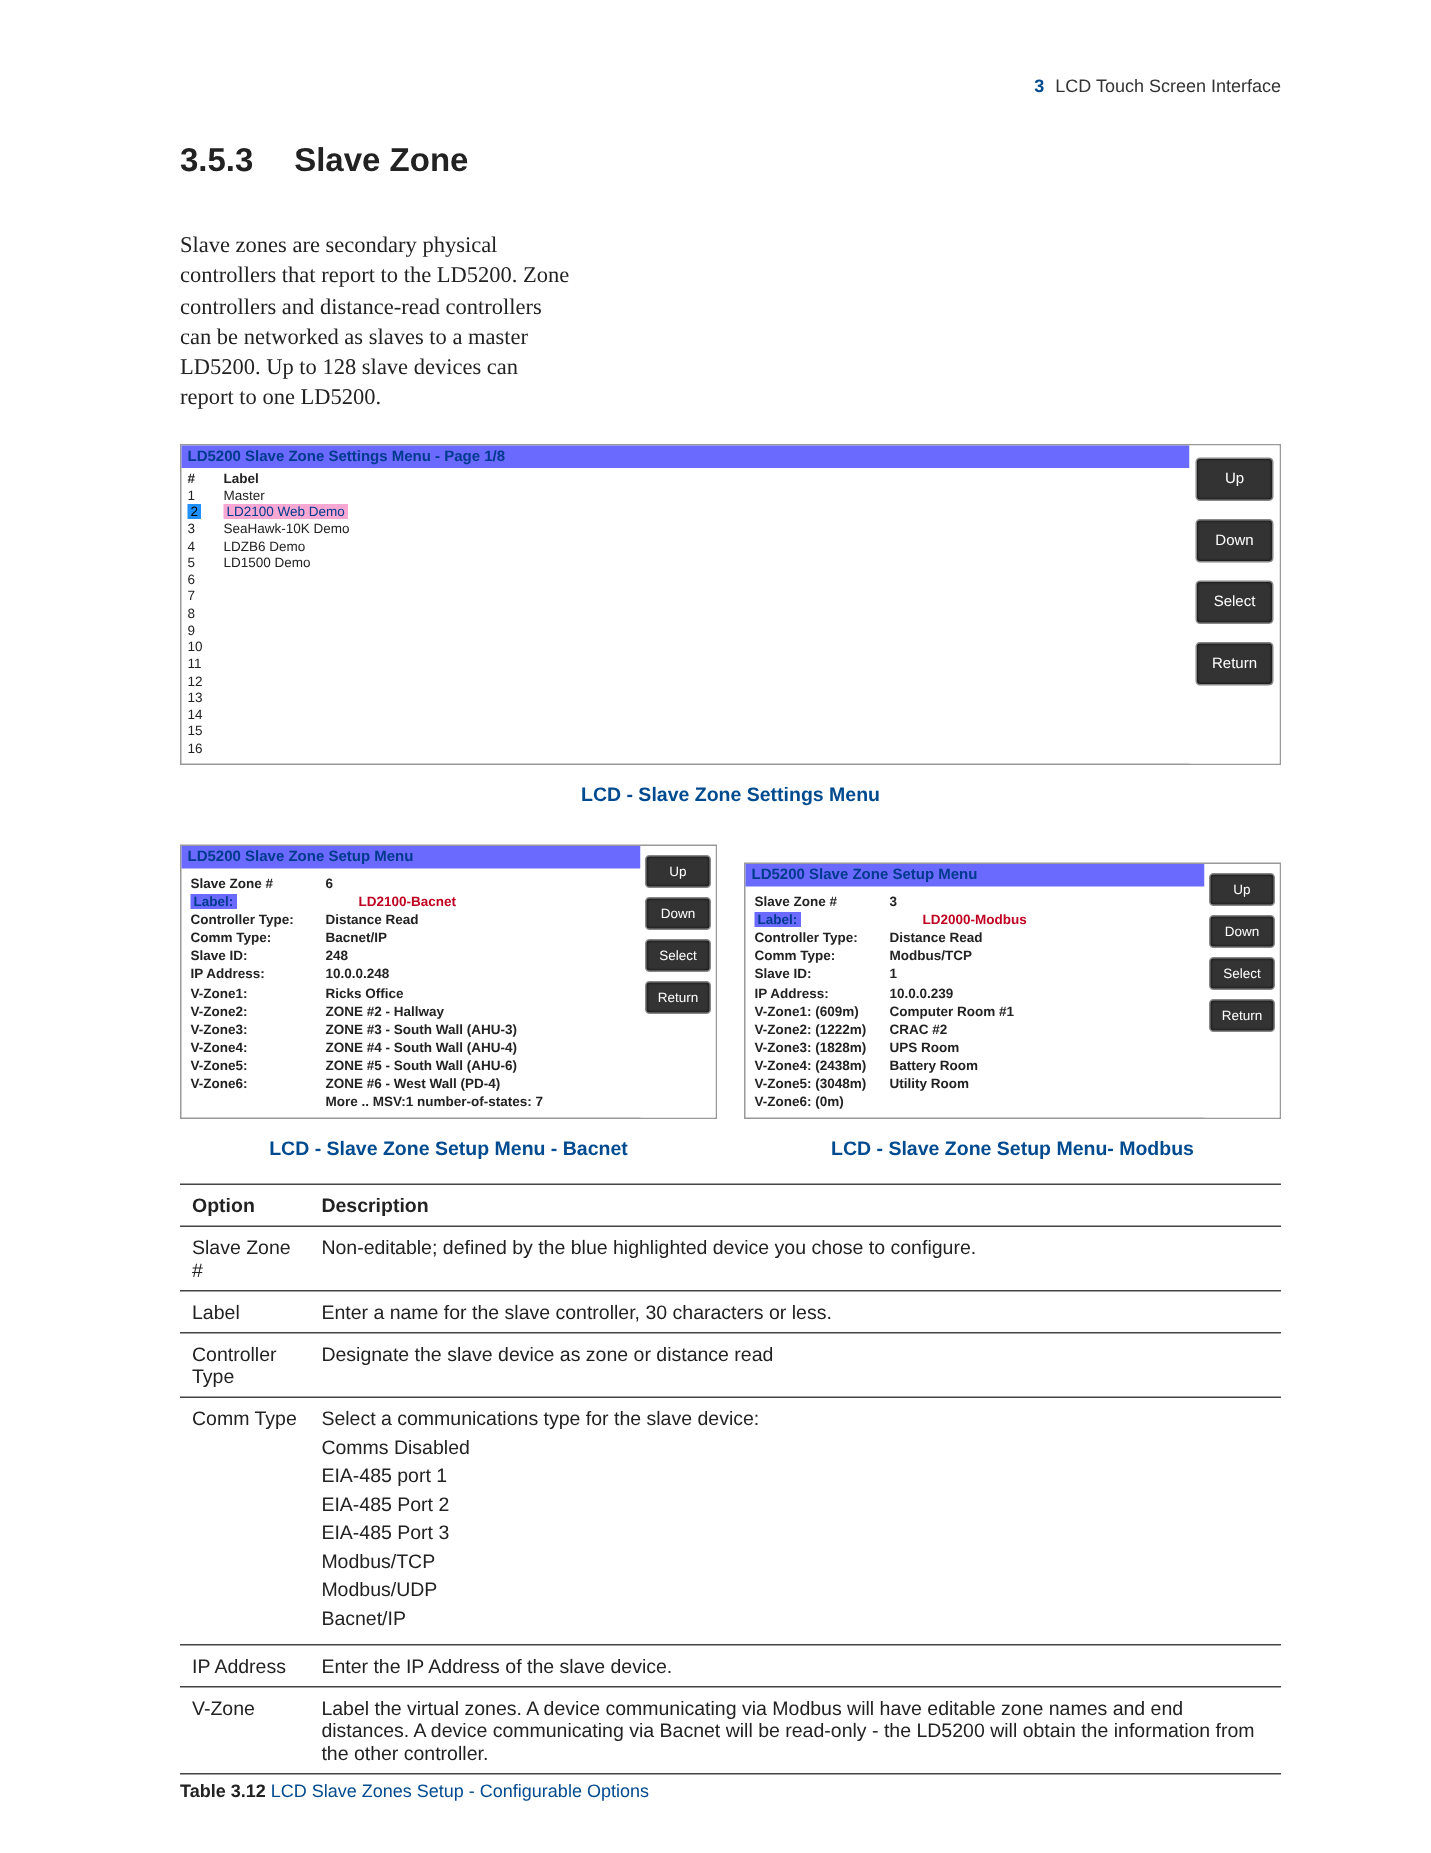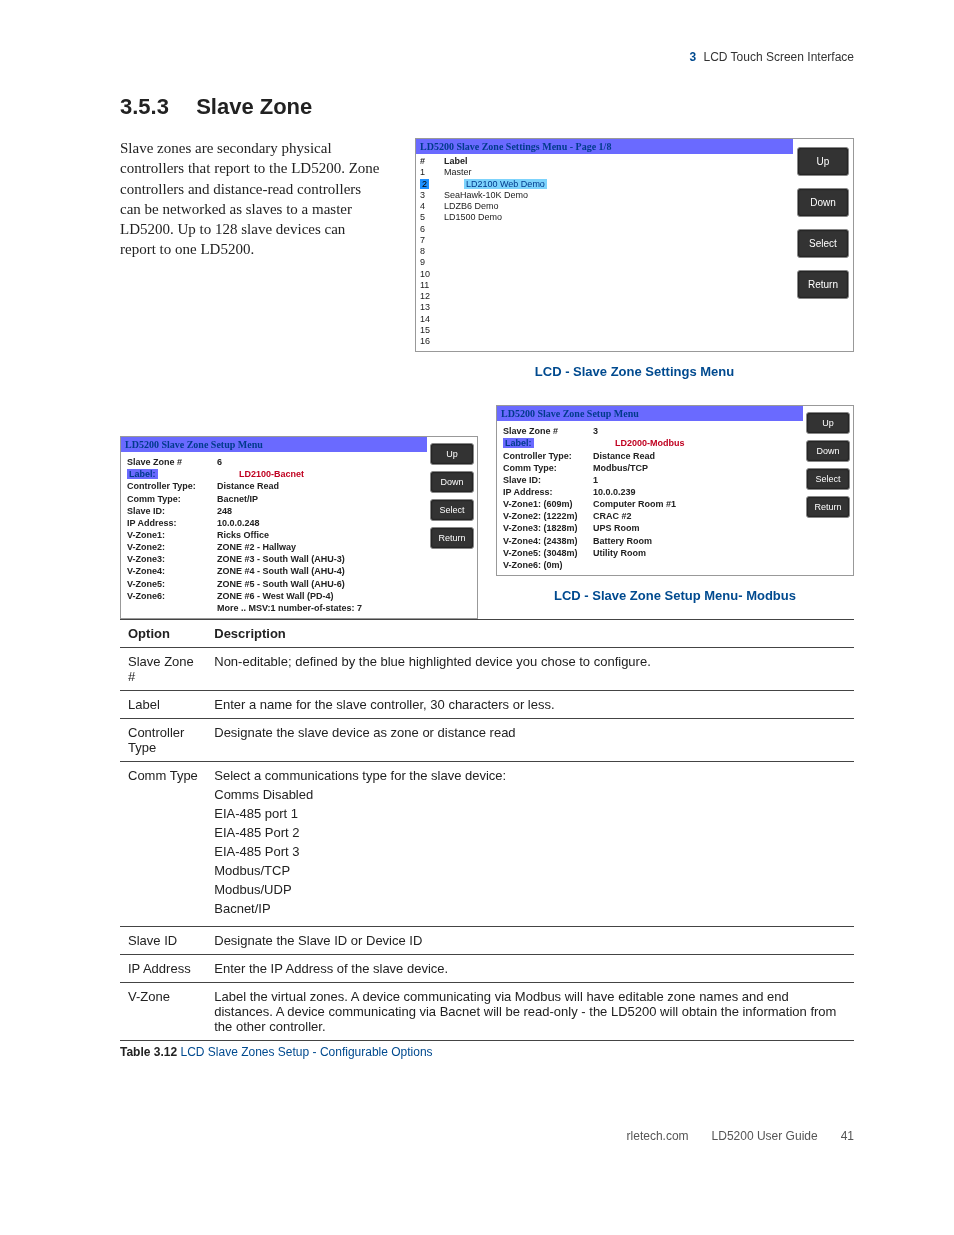--- a/index.html
+++ b/index.html
@@ -17,24 +17,24 @@
     font-size: 12px;
     color: #333;
     margin-bottom: 30px;
   }
   .header-right .chnum { color: #004a8f; font-weight: bold; margin-right: 4px; }
   h2.section-title {
     font-family: Arial, sans-serif;
     font-size: 22px;
     font-weight: bold;
     color: #222;
-    margin-bottom: 18px;
+    margin-bottom: 34px;
   }
   h2.section-title .num { display: inline-block; width: 70px; }
-  .intro-row { display: flex; gap: 35px; }
+  .intro-row { display: flex; gap: 20px; flex-direction: column; }
   .intro-text {
     font-family: 'Times New Roman', serif;
     font-size: 15px;
     line-height: 1.35;
     width: 260px;
   }
   .screenshot-block { flex: 1; }
   .lcd-box {
     border: 1px solid #999;
     background: #fff;
@@ -42,28 +42,27 @@
     display: flex;
     font-size: 9px;
   }
   .lcd-main { flex: 1; padding: 0; }
   .lcd-title {
     background: #6a6aff;
     color: #003a8c;
     font-weight: bold;
     padding: 2px 4px;
     font-size: 10px;
-    font-family: Liberation Serif, serif;
   }
   .lcd-list { padding: 2px 4px 4px 4px; }
   .lcd-list .row { display: flex; line-height: 1.25; }
   .lcd-list .num { width: 24px; }
   .lcd-list .hdr { font-weight: bold; }
   .hl-num { background: #1e90ff; color: #000; padding: 0 2px; }
-  .hl-lbl { background: #7dd3fc; color: #003a8c; padding: 0 2px; margin-left: 20px; }
+  .hl-lbl { background: #f9a8d4; color: #003a8c; padding: 0 2px; }
   .lcd-btns {
     width: 60px;
     background: #fff;
     display: flex;
     flex-direction: column;
     gap: 12px;
     padding: 8px 4px;
   }
   .lcd-btn {
     background: #333;
@@ -287,20 +286,21 @@
             </div>
           </div>
       </div>
       <div class="lcd-btns sm" id="bacnet-btns">
           <div class="lcd-btn sm">Up</div>
           <div class="lcd-btn sm">Down</div>
           <div class="lcd-btn sm">Select</div>
           <div class="lcd-btn sm">Return</div>
         </div>
     </div>
+    <div class="fig-caption">LCD - Slave Zone Setup Menu - Bacnet</div>
   </div>
   <div>
     <div class="lcd-box">
       <div class="lcd-main">
         <div class="lcd-title">LD5200 Slave Zone Setup Menu</div>
         <div class="setup-fields" id="modbus-fields">
             <div class="frow">
               <span class="k">Slave Zone #</span>
               <span>3</span>
             </div>
@@ -388,24 +388,20 @@
           <div>Comms Disabled</div>
           <div>EIA-485 port 1</div>
           <div>EIA-485 Port 2</div>
           <div>EIA-485 Port 3</div>
           <div>Modbus/TCP</div>
           <div>Modbus/UDP</div>
           <div>Bacnet/IP</div>
         </td>
       </tr>
       <tr>
-        <td>Slave ID</td>
-        <td>Designate the Slave ID or Device ID</td>
-      </tr>
-      <tr>
         <td>IP Address</td>
         <td>Enter the IP Address of the slave device.</td>
       </tr>
       <tr>
         <td>V-Zone</td>
         <td>Label the virtual zones. A device communicating via Modbus will have editable zone names and end distances. A device communicating via Bacnet will be read-only - the LD5200 will obtain the information from the other controller.</td>
       </tr>
     </tbody>
 </table>
 <div class="table-cap">

